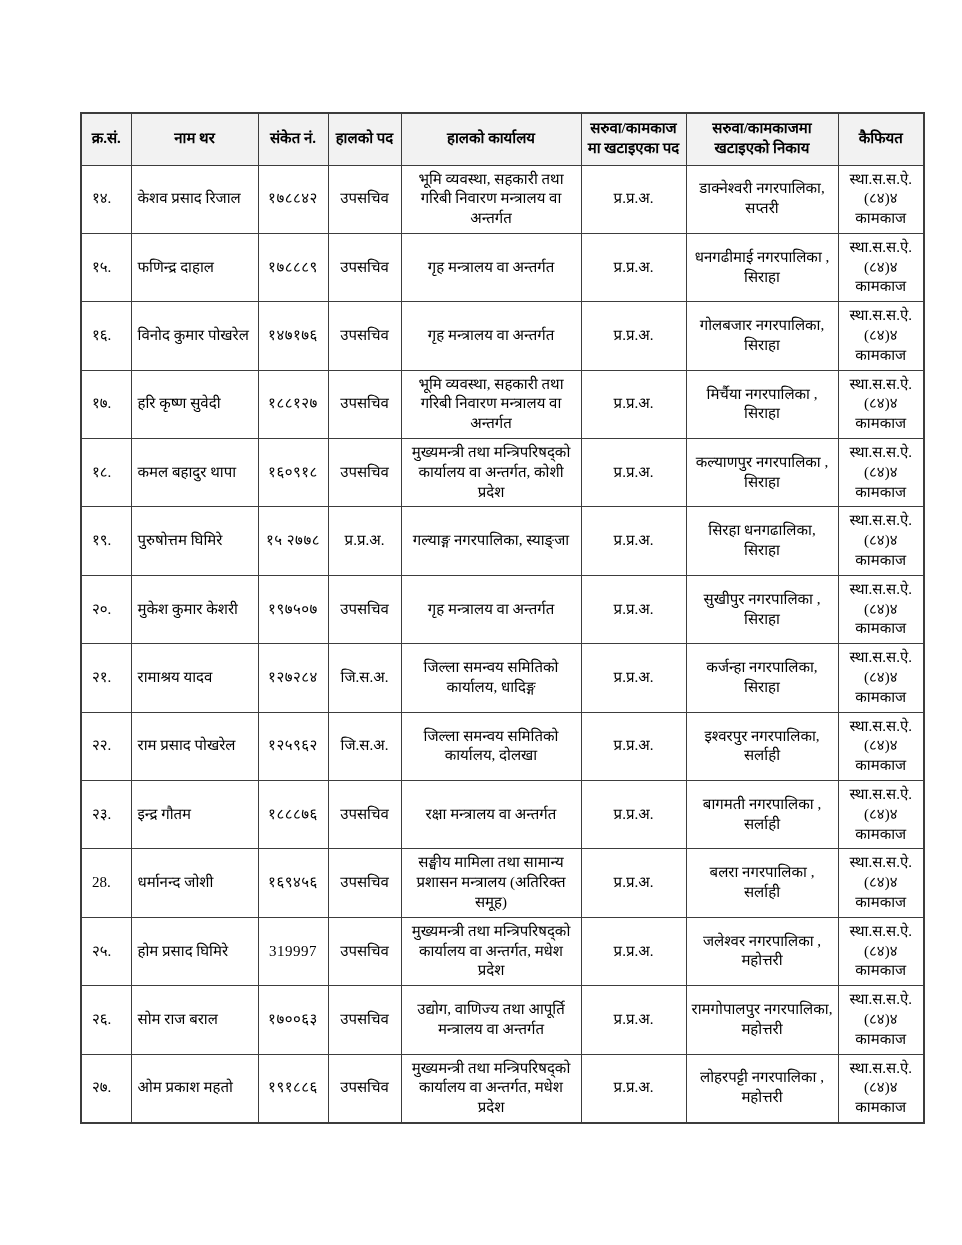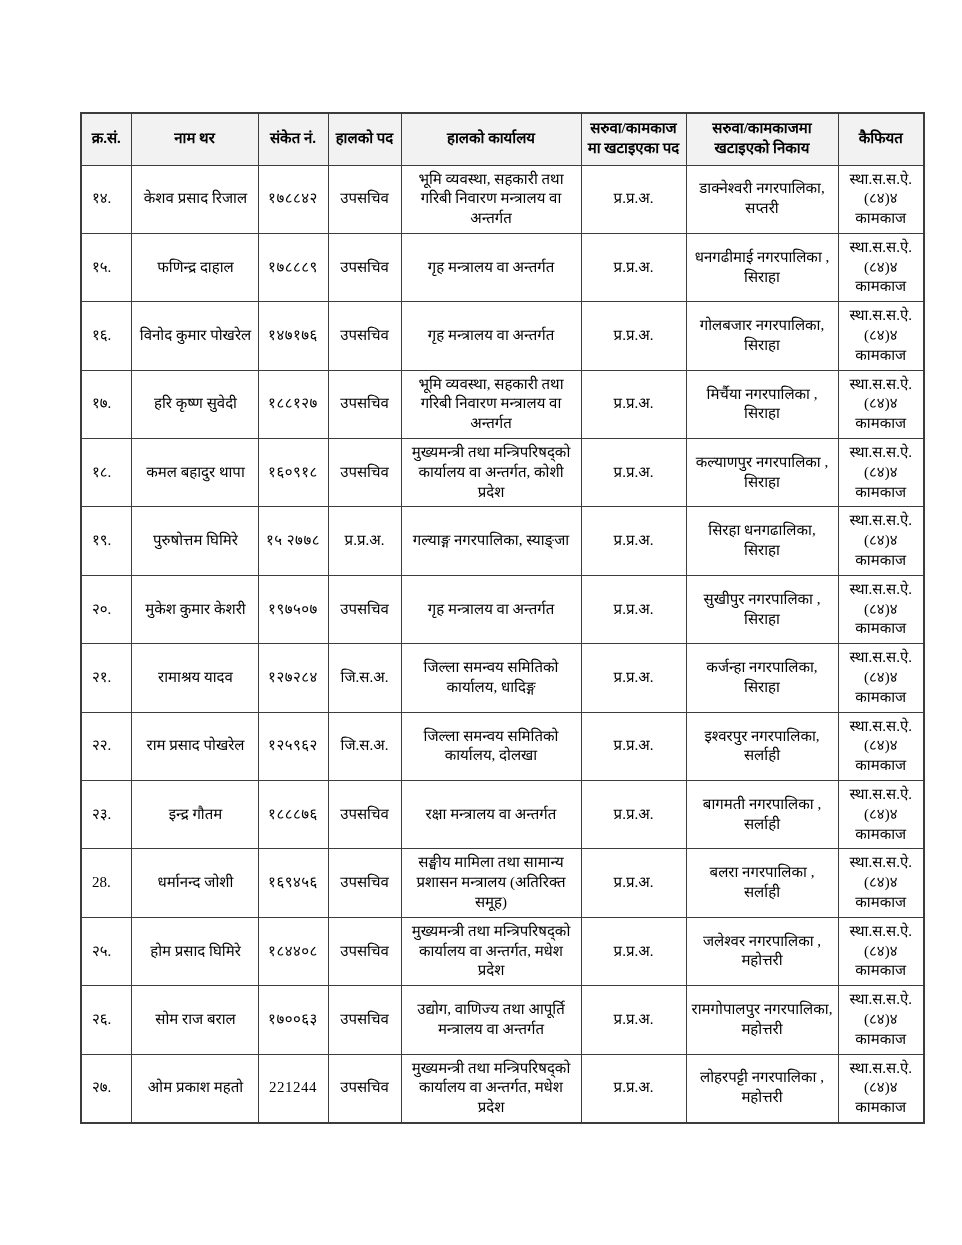--- a/index.html
+++ b/index.html
@@ -45,21 +45,21 @@
     background: #f2f2f2;
     font-weight: bold;
     height: 52px;
     padding: 2px 3px;
   }
   .transfer-table td.col-sn {
     text-align: left;
     padding-left: 10px;
   }
   .transfer-table td.col-name {
-    text-align: center;
+    text-align: left;
     padding-left: 6px;
   }
   .transfer-table td.col-code {
     letter-spacing: 0.5px;
   }
   .transfer-table tbody tr {
     height: 66px;
   }
 </style>
 </head>
@@ -197,41 +197,41 @@
             <td class="col-code">१६९४५६</td>
             <td class="col-current_post">उपसचिव</td>
             <td class="col-current_office">सङ्घीय मामिला तथा सामान्य प्रशासन मन्त्रालय (अतिरिक्त समूह)</td>
             <td class="col-assigned_post">प्र.प्र.अ.</td>
             <td class="col-assigned_body">बलरा नगरपालिका , सर्लाही</td>
             <td class="col-remarks">स्था.स.स.ऐ. (८४)४ कामकाज</td>
           </tr>
           <tr>
             <td class="col-sn">२५.</td>
             <td class="col-name">होम प्रसाद घिमिरे</td>
-            <td class="col-code">१८४४०८</td>
+            <td class="col-code">319997</td>
             <td class="col-current_post">उपसचिव</td>
             <td class="col-current_office">मुख्यमन्त्री तथा मन्त्रिपरिषद्को कार्यालय वा अन्तर्गत, मधेश प्रदेश</td>
             <td class="col-assigned_post">प्र.प्र.अ.</td>
             <td class="col-assigned_body">जलेश्वर नगरपालिका , महोत्तरी</td>
             <td class="col-remarks">स्था.स.स.ऐ. (८४)४ कामकाज</td>
           </tr>
           <tr>
             <td class="col-sn">२६.</td>
             <td class="col-name">सोम राज बराल</td>
             <td class="col-code">१७००६३</td>
             <td class="col-current_post">उपसचिव</td>
             <td class="col-current_office">उद्योग, वाणिज्य तथा आपूर्ति मन्त्रालय वा अन्तर्गत</td>
             <td class="col-assigned_post">प्र.प्र.अ.</td>
             <td class="col-assigned_body">रामगोपालपुर नगरपालिका, महोत्तरी</td>
             <td class="col-remarks">स्था.स.स.ऐ. (८४)४ कामकाज</td>
           </tr>
           <tr>
             <td class="col-sn">२७.</td>
             <td class="col-name">ओम प्रकाश महतो</td>
-            <td class="col-code">221244</td>
+            <td class="col-code">१९१८८६</td>
             <td class="col-current_post">उपसचिव</td>
             <td class="col-current_office">मुख्यमन्त्री तथा मन्त्रिपरिषद्को कार्यालय वा अन्तर्गत, मधेश प्रदेश</td>
             <td class="col-assigned_post">प्र.प्र.अ.</td>
             <td class="col-assigned_body">लोहरपट्टी नगरपालिका , महोत्तरी</td>
             <td class="col-remarks">स्था.स.स.ऐ. (८४)४ कामकाज</td>
           </tr>
         </tbody>
     </table>
   </div>
 </div>

